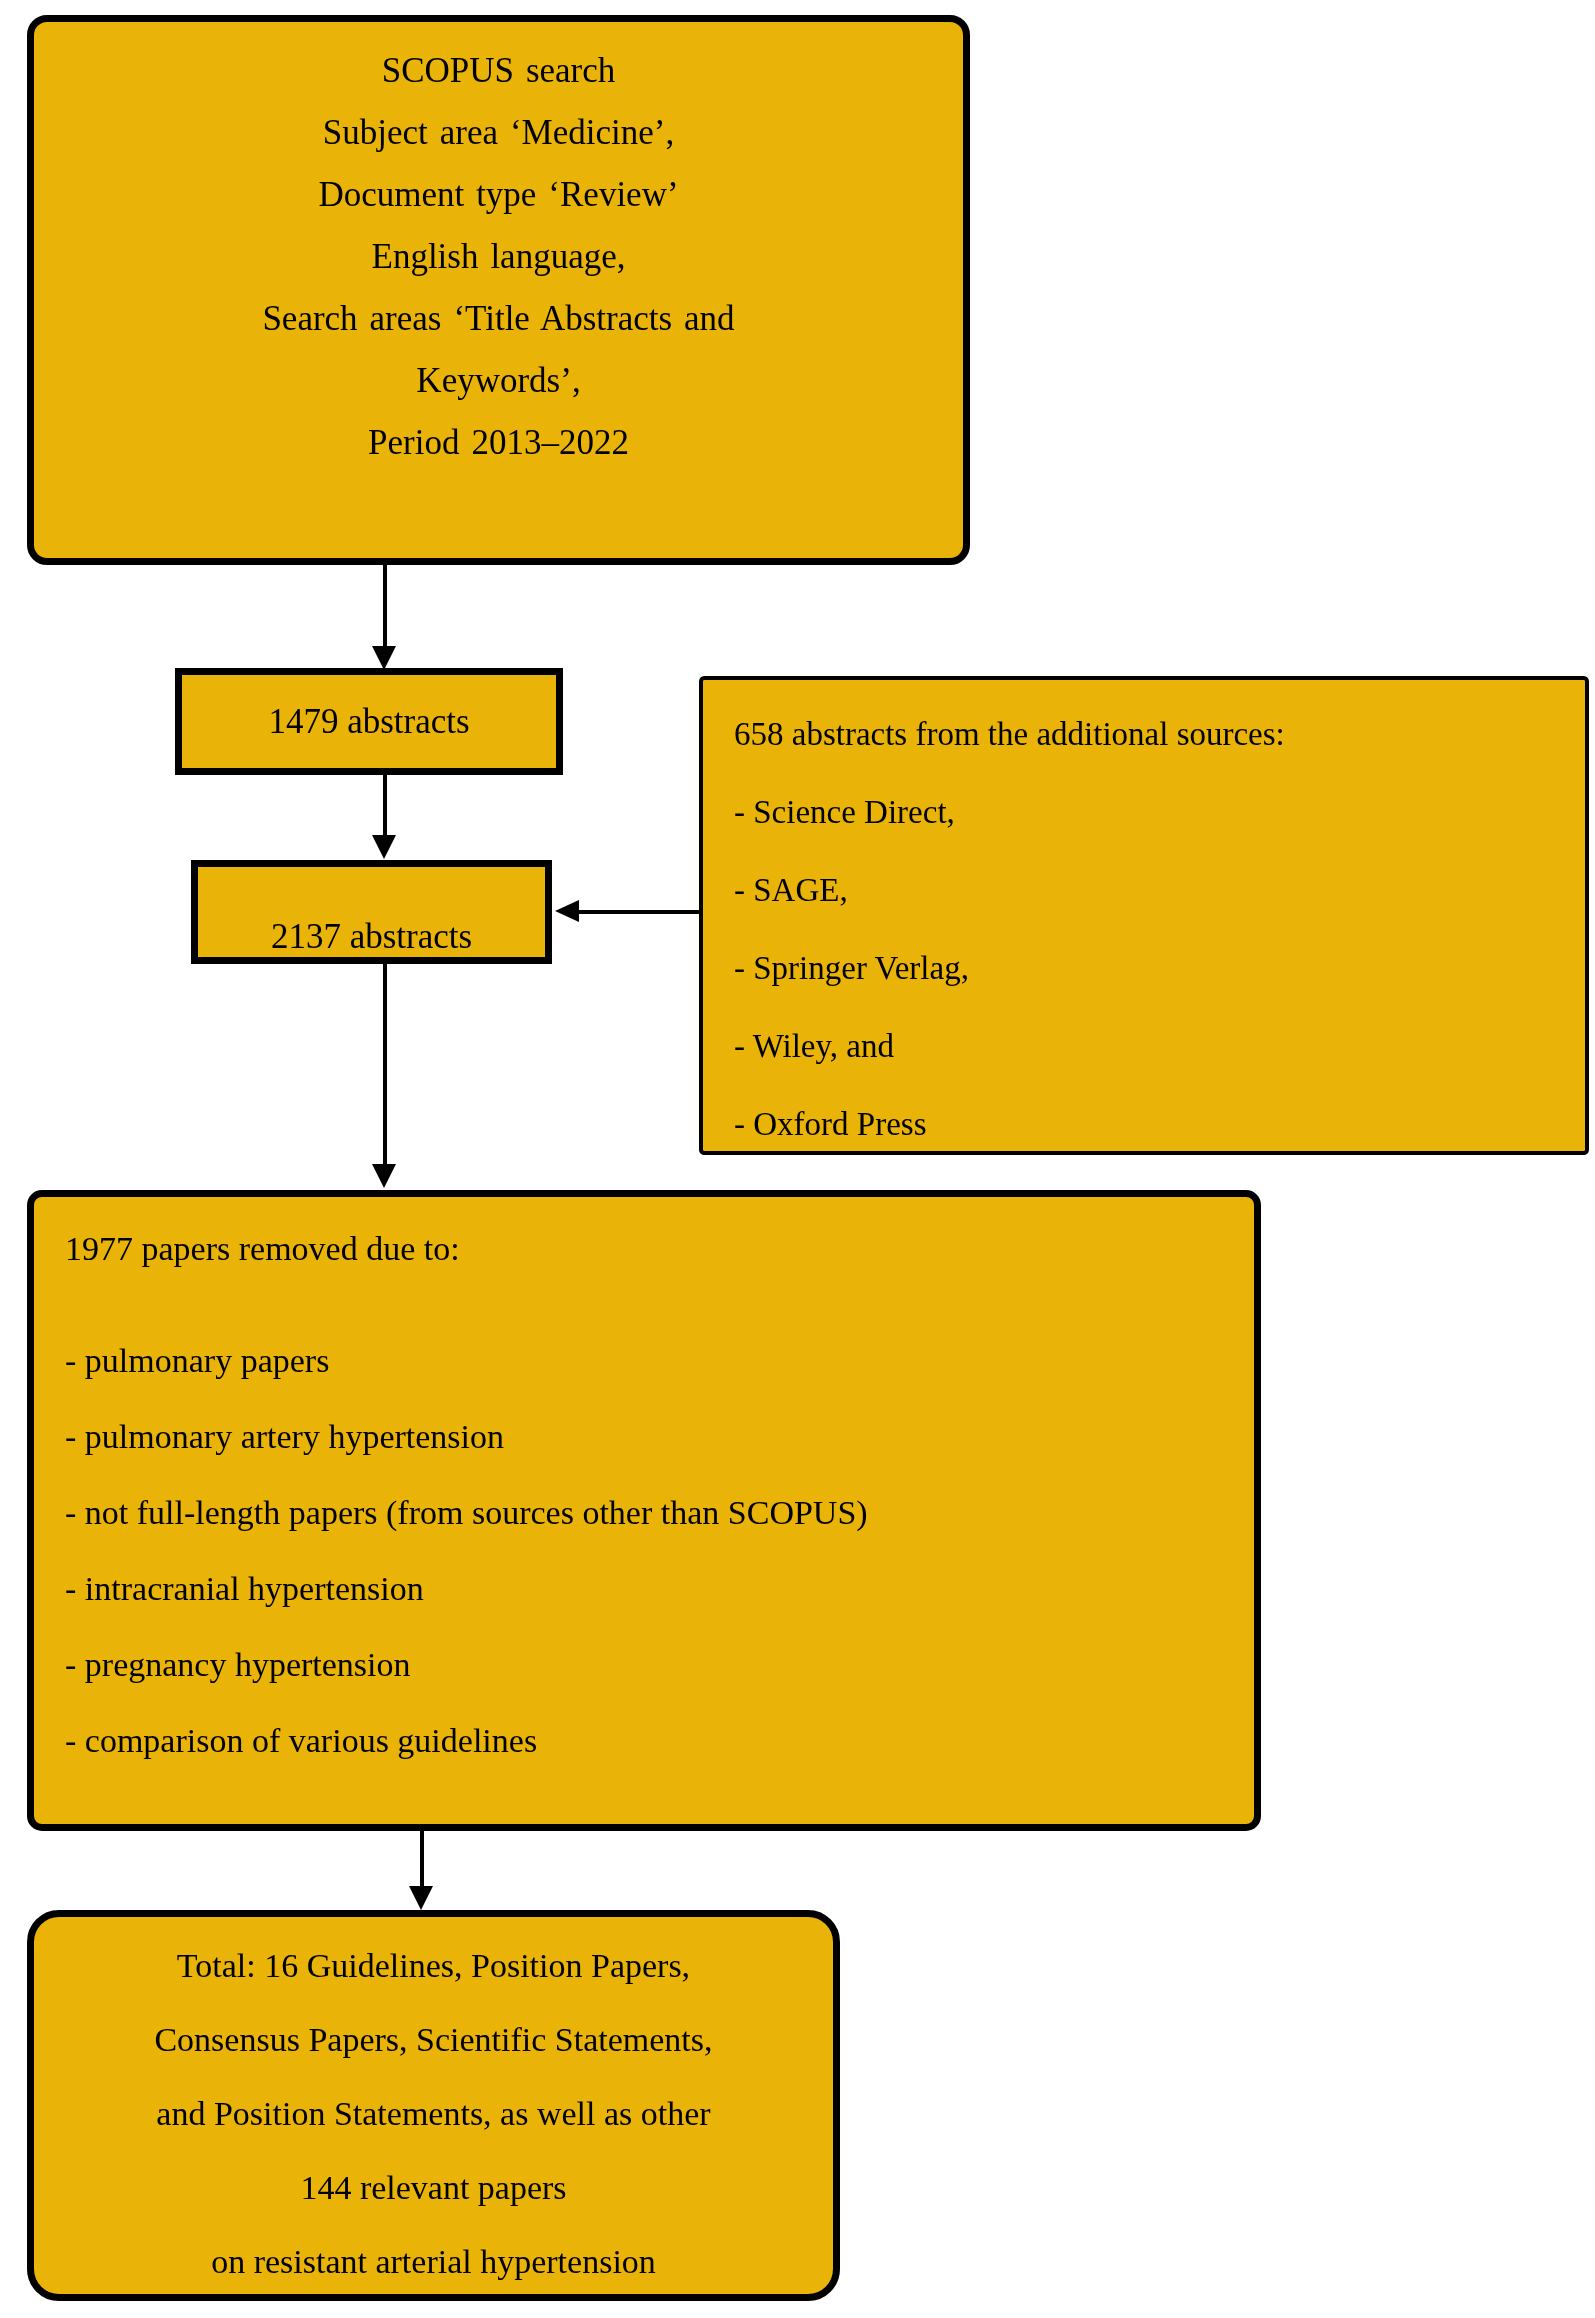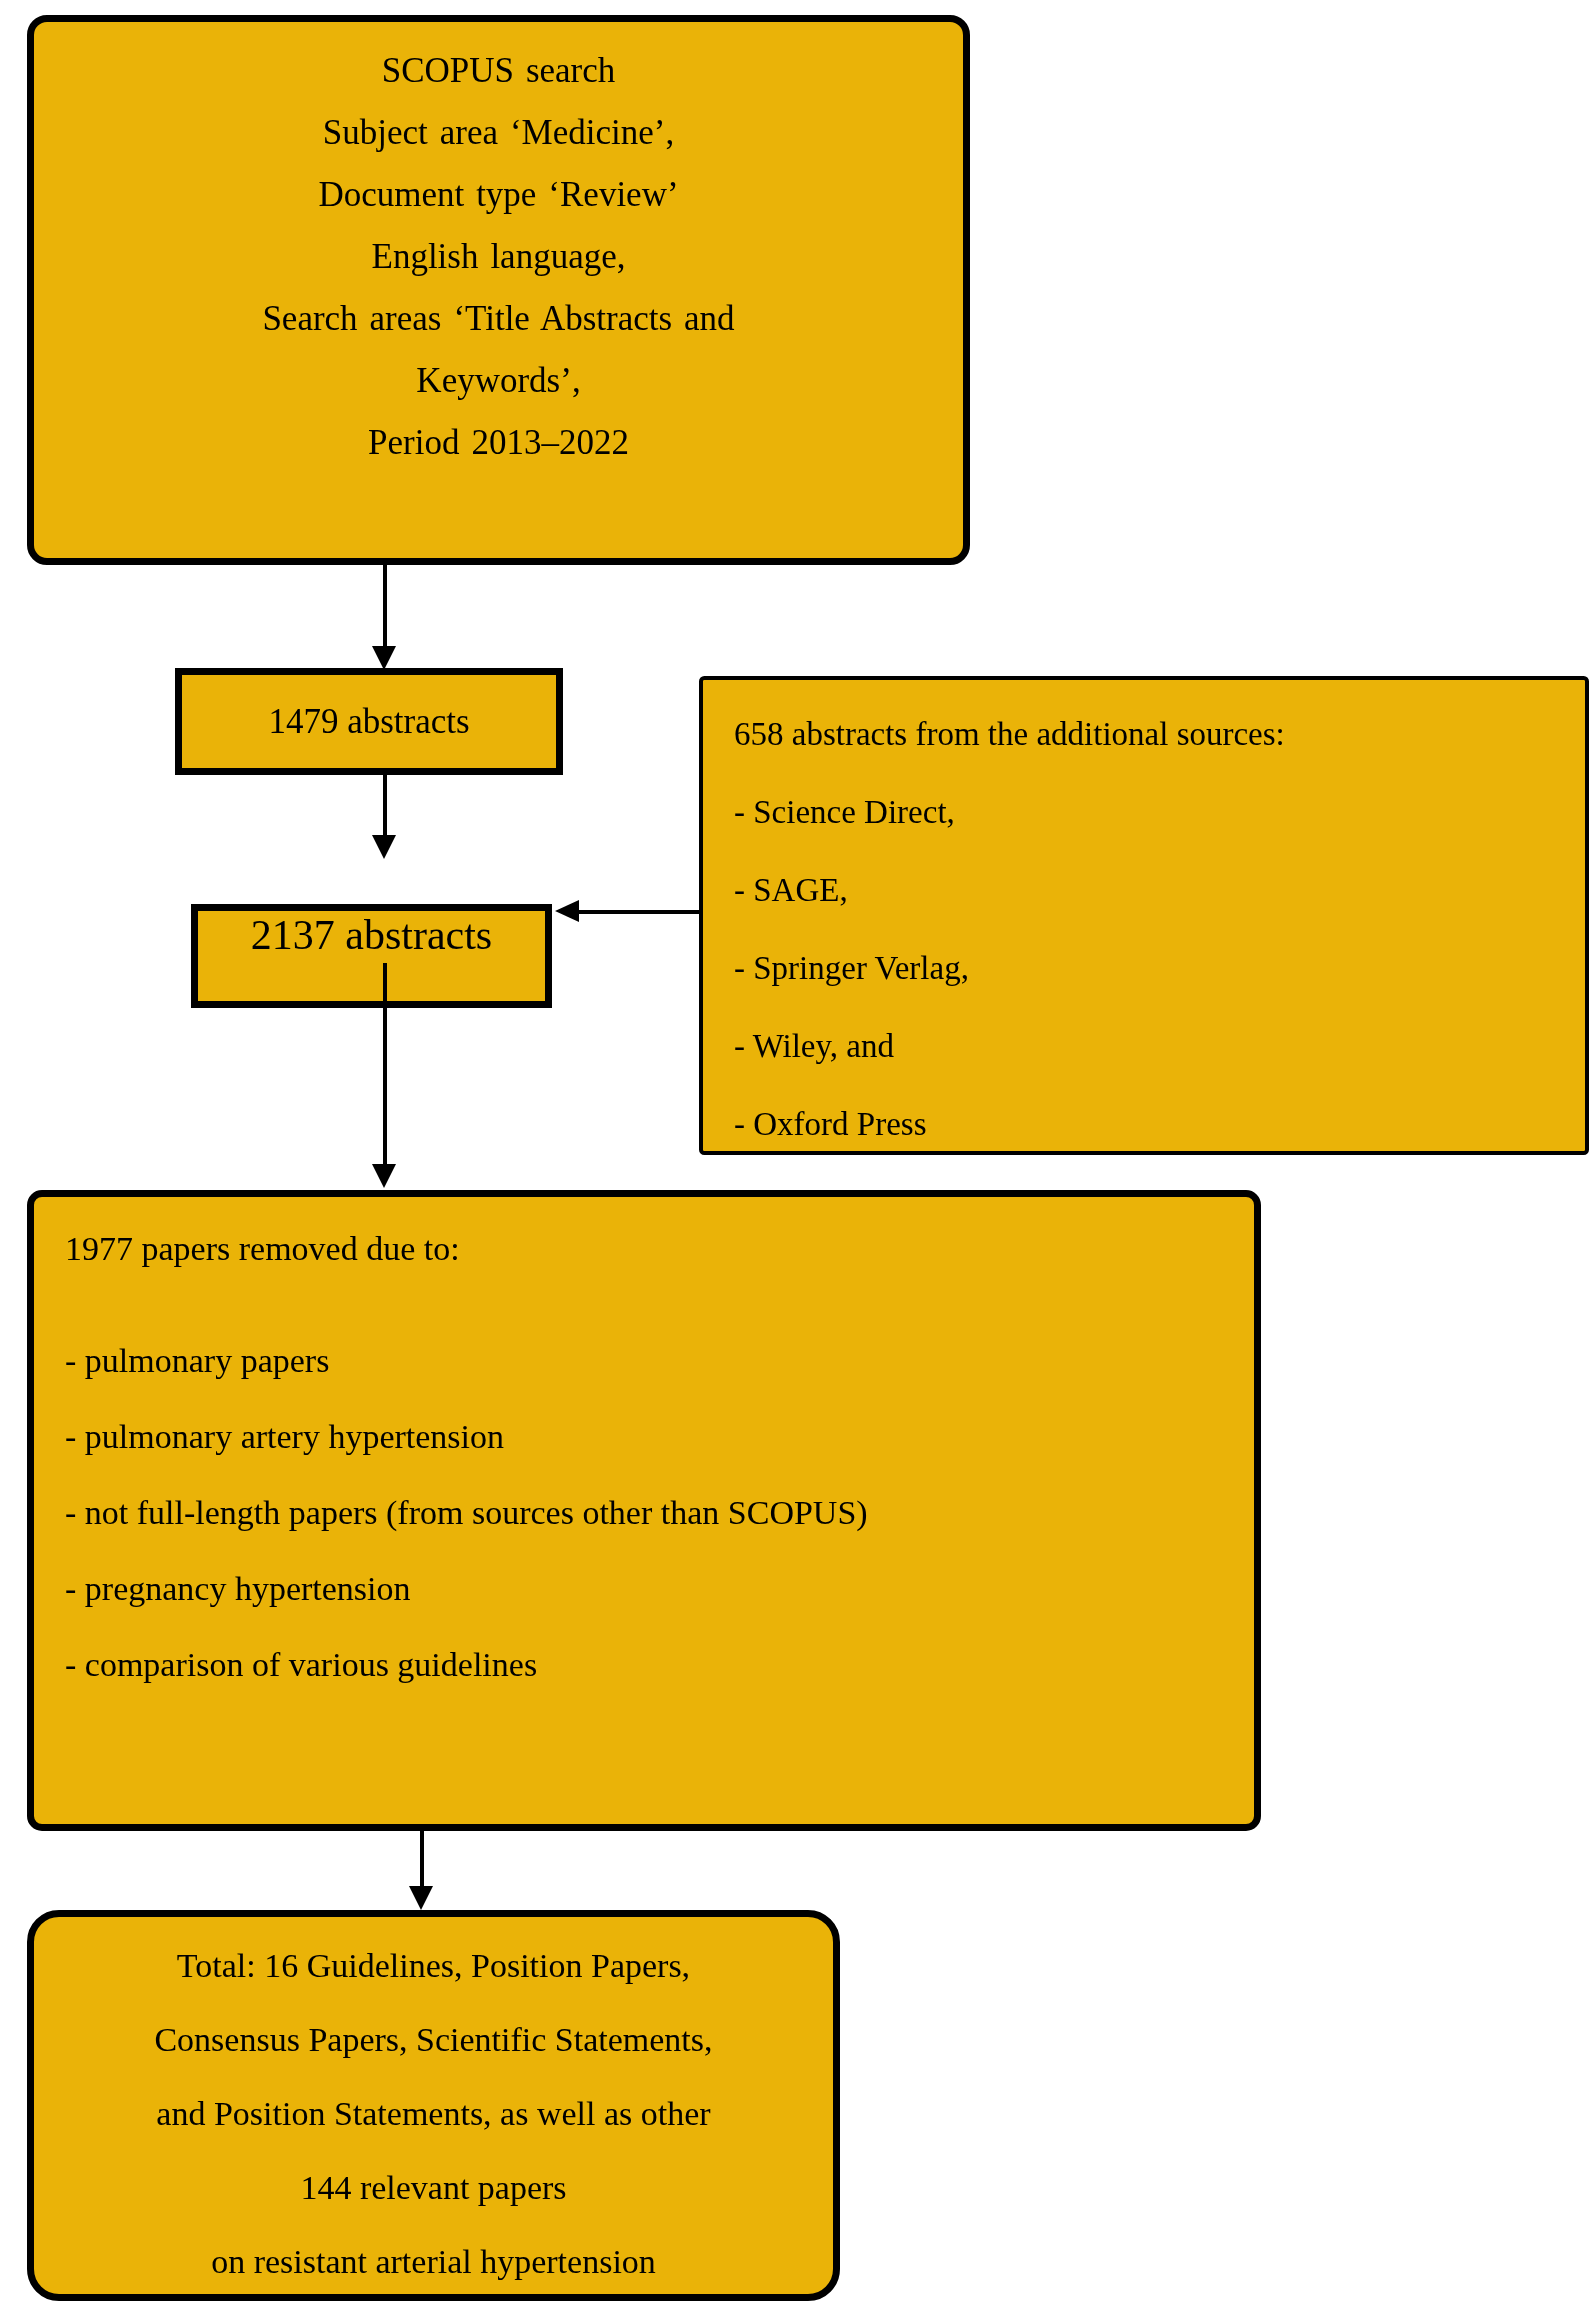--- a/index.html
+++ b/index.html
@@ -34,24 +34,24 @@
     word-spacing: 3.2px;
   }
   
   #box-1479 {
     left: 175px; top: 668px;
     width: 388px; height: 107px;
     display: flex; align-items: center; justify-content: center;
     font-size: 35px;
   }
   #box-2137 {
-    left: 191px; top: 904px;
+    left: 191px; top: 860px;
     width: 361px; height: 104px;
-    display: flex; align-items: flex-start; justify-content: center;
-    font-size: 42px;
+    display: flex; align-items: flex-end; justify-content: center;
+    font-size: 35px;
   }
   
   #sources-box {
     left: 699px; top: 676px;
     width: 890px; height: 479px;
     border-width: 4.8px;
     border-radius: 5.3px;
     font-size: 33px;
     line-height: 78px;
     padding: 15px 16px 16px 31px;
@@ -156,20 +156,21 @@
     <div class="vline" style="left:383px; top:963px; height:203px;"></div>
     <div class="head-down" style="left:372px; top:1164px;"></div>
   </div>
 
   <div class="box" id="removed-box">
     <div>1977 papers removed due to:</div>
     <div class="gap"></div>
     <div>- pulmonary papers</div>
     <div>- pulmonary artery hypertension</div>
     <div>- not full-length papers (from sources other than SCOPUS)</div>
+    <div>- intracranial hypertension</div>
     <div>- pregnancy hypertension</div>
     <div>- comparison of various guidelines</div>
   </div>
 
   <div>
     <div class="vline" style="left:420px; top:1831px; height:56px;"></div>
     <div class="head-down" style="left:409px; top:1886px;"></div>
   </div>
 
   <div class="box" id="total-box">

